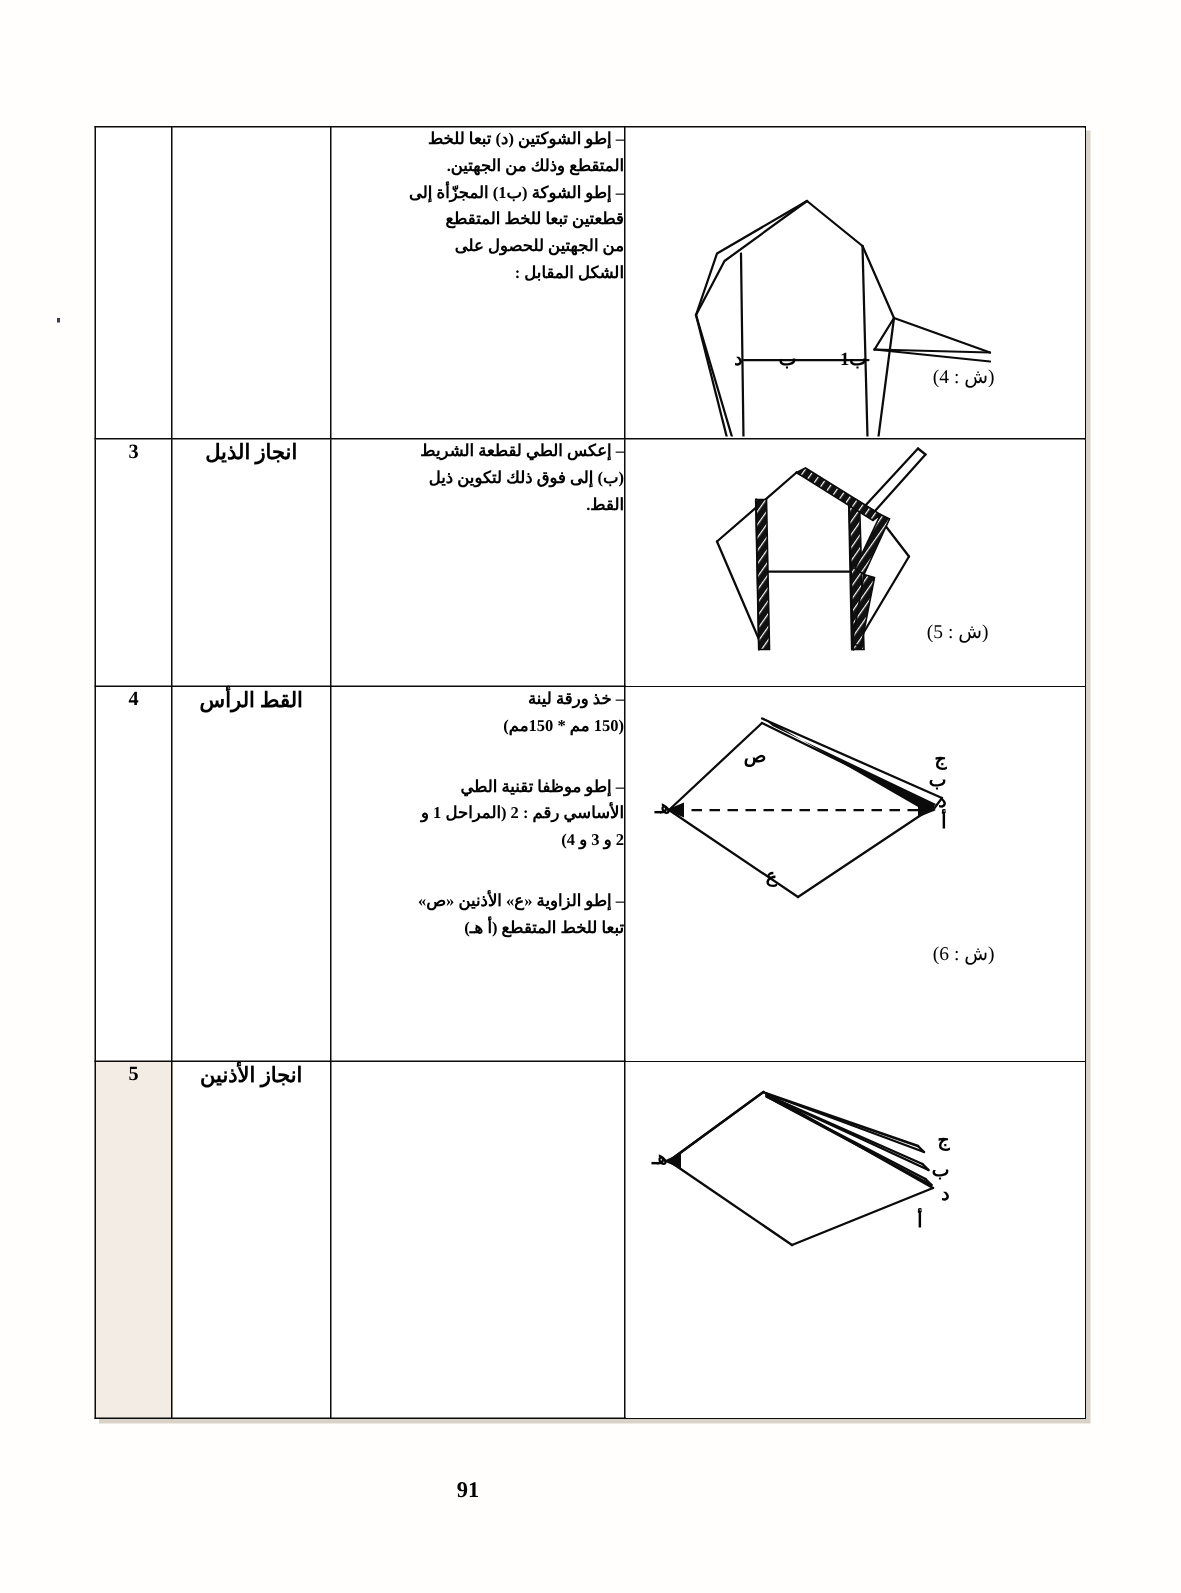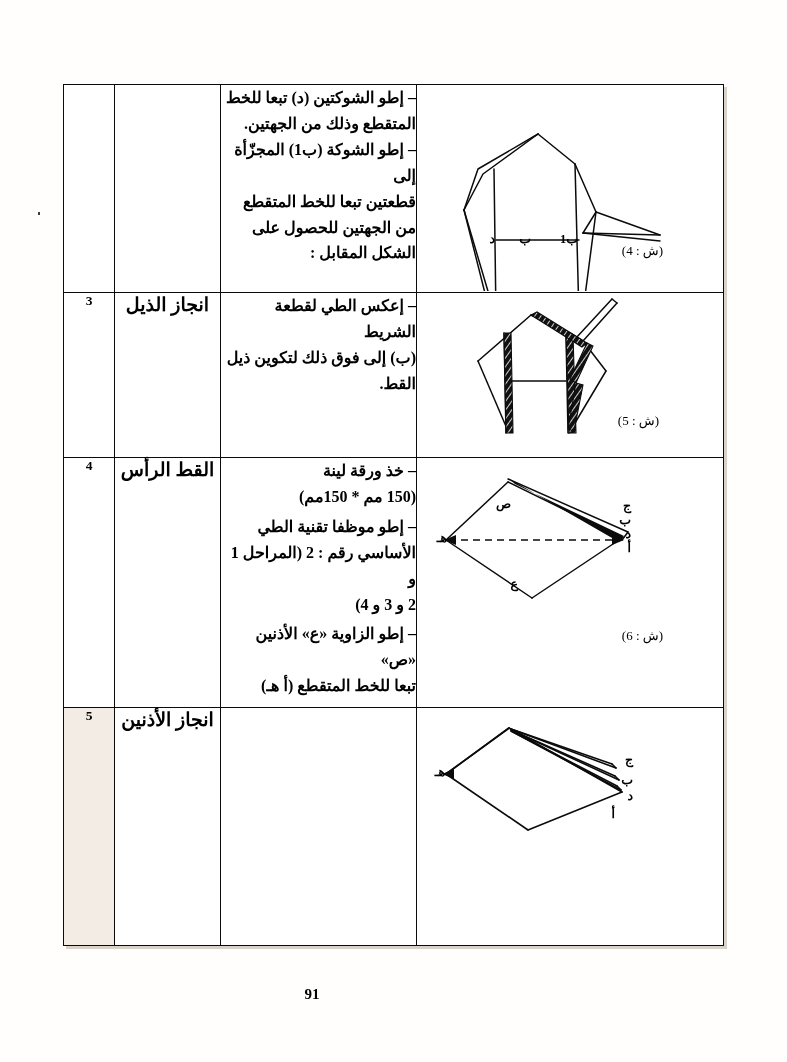--- a/index.html
+++ b/index.html
@@ -53,40 +53,40 @@
     font-size: 13.5px;
     font-family: "Liberation Serif", serif;
     padding-top: 9px;
     font-weight: 600;
   }
   .num-cell.tinted { background: #f3ece4; }
 
   
   .stage-cell {
     text-align: center;
-    font-size: 19px;
+    font-size: 14px;
     font-weight: bold;
     padding-top: 9px;
     letter-spacing: 0;
   }
 
   
   .steps-cell {
     padding: 9px 11px 6px 9px;
   }
   .step-line {
-    font-size: 16px;
+    font-size: 11px;
     font-weight: bold;
     line-height: 1.62;
     text-align: right;
     direction: rtl;
     margin: 0;
   }
   .step-block { margin-bottom: 2px; }
-  .step-block + .step-block { margin-top: 4px; }
+  .step-block + .step-block { margin-top: 23px; }
 
   
   .figure-cell {
     position: relative;
   }
   .fig-wrap {
     position: relative;
     width: 100%;
     height: 100%;
   }

